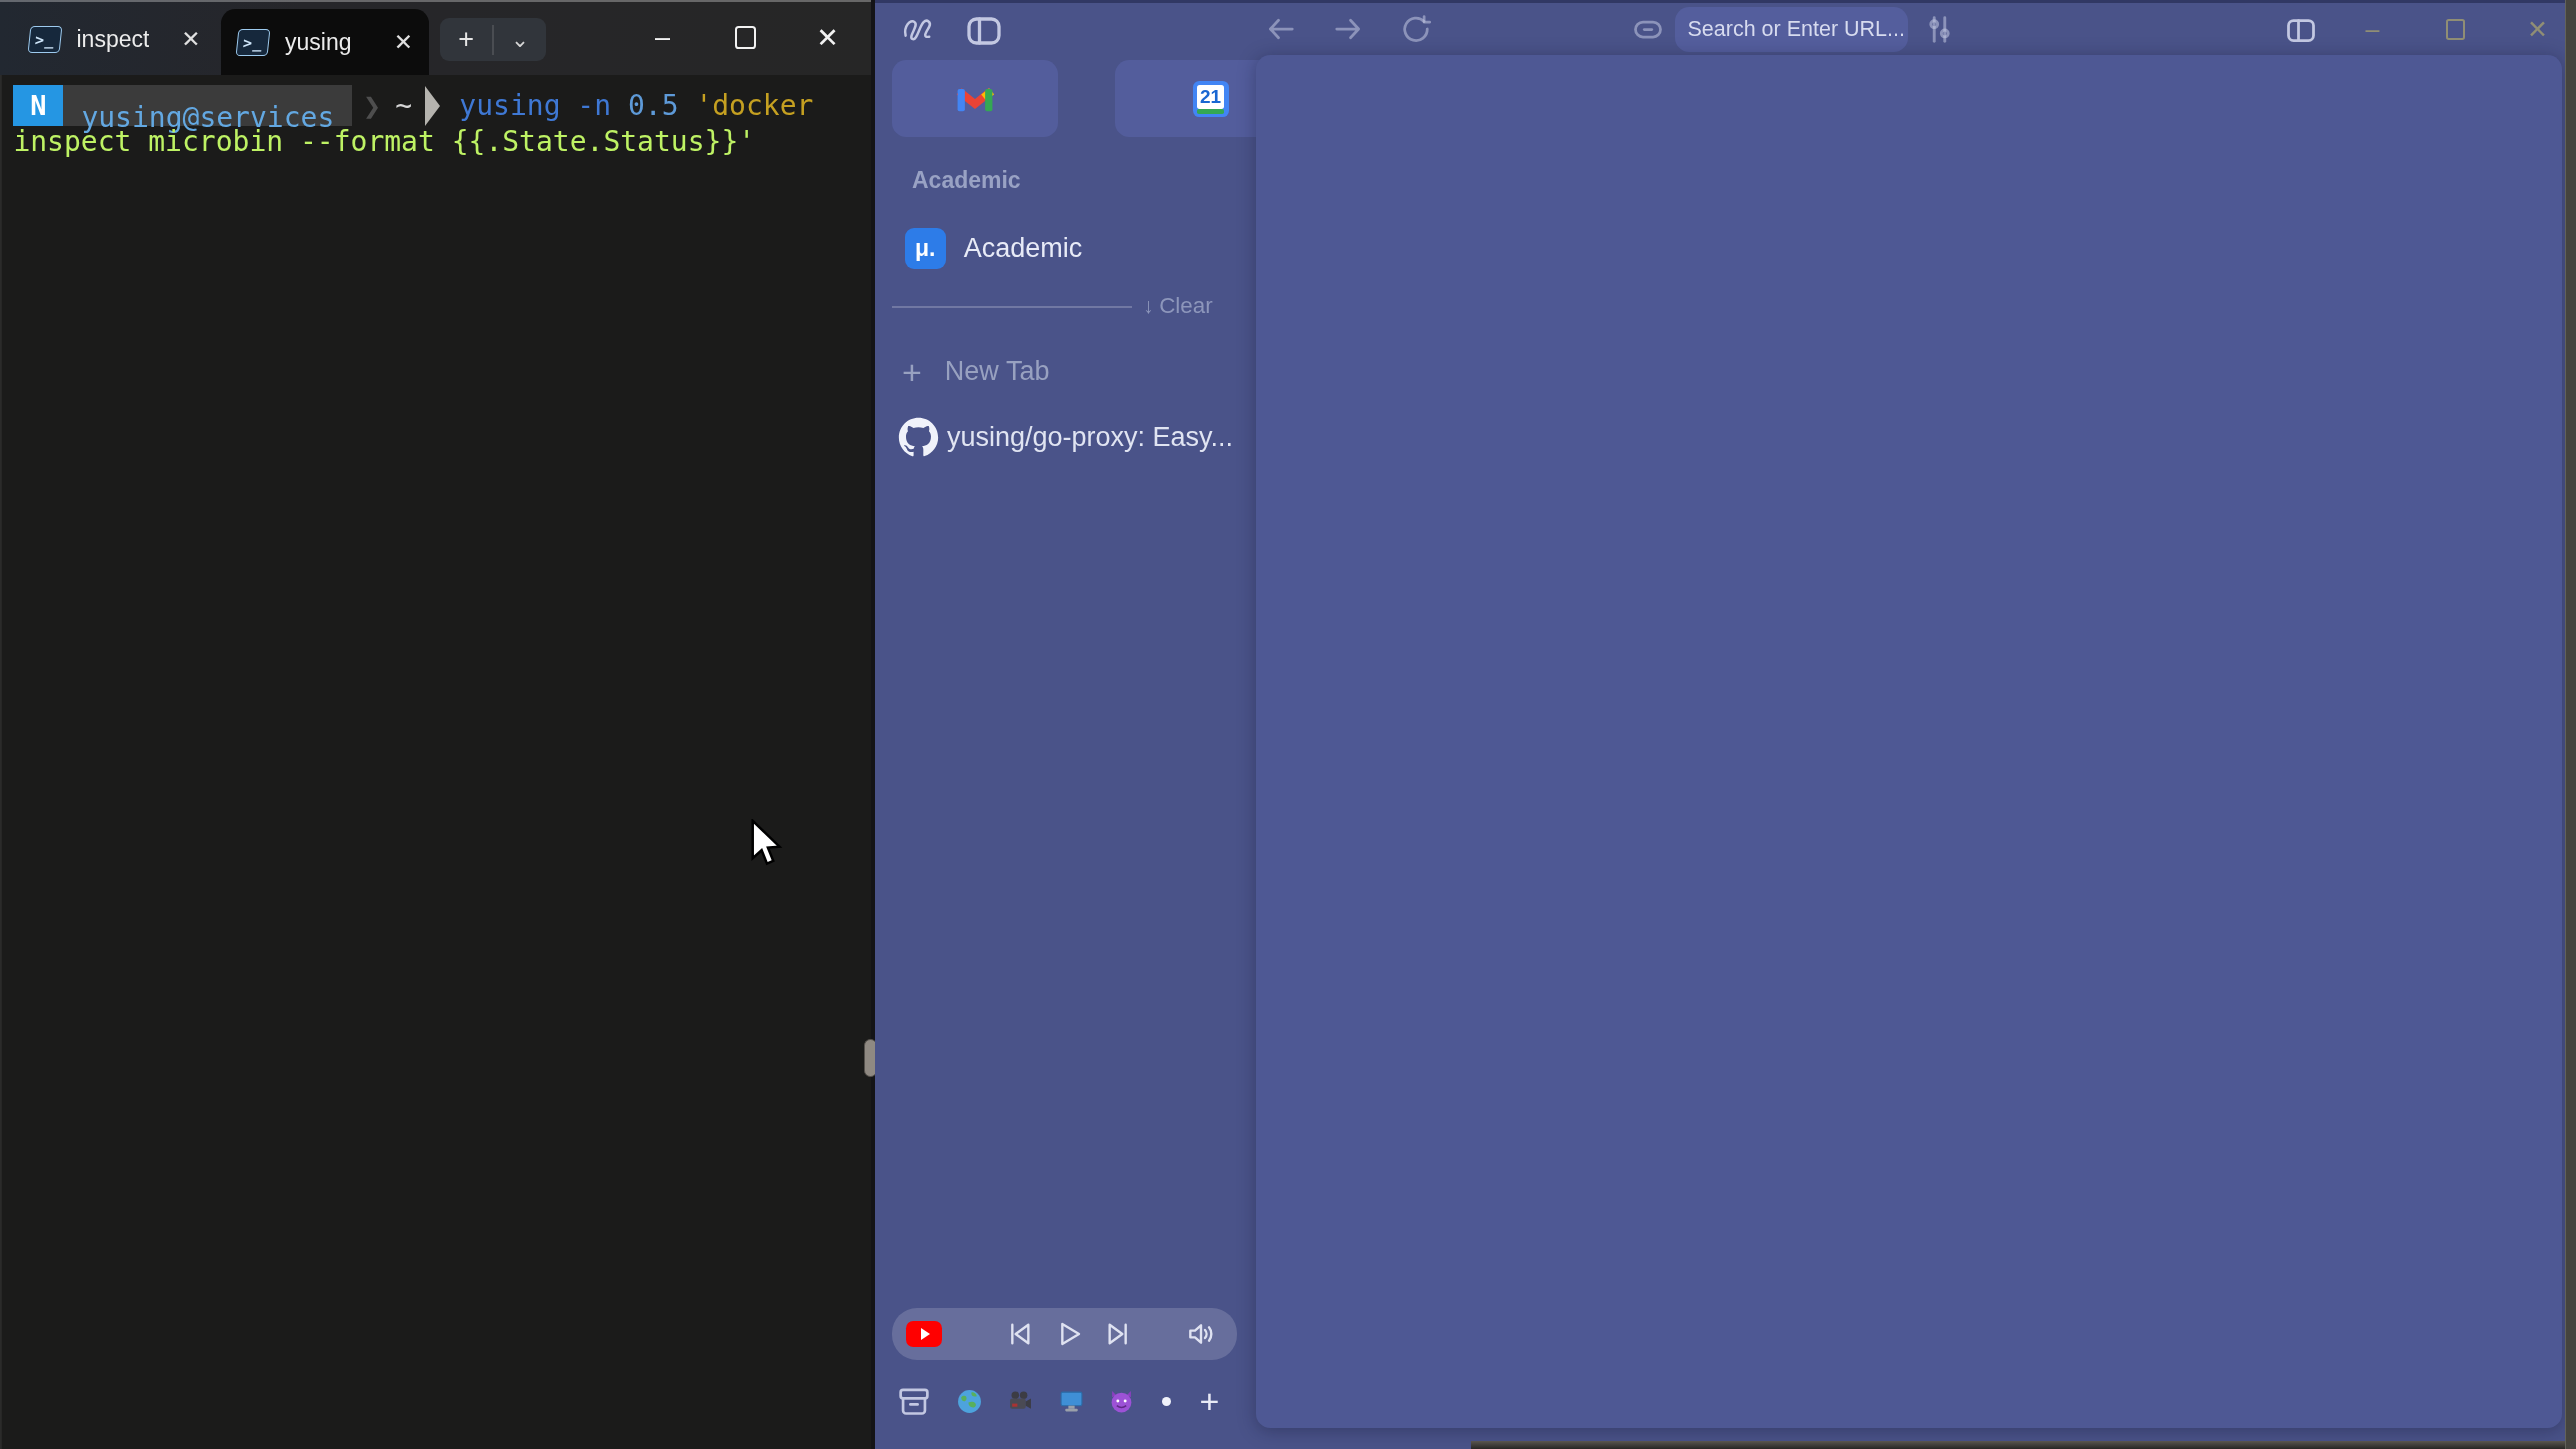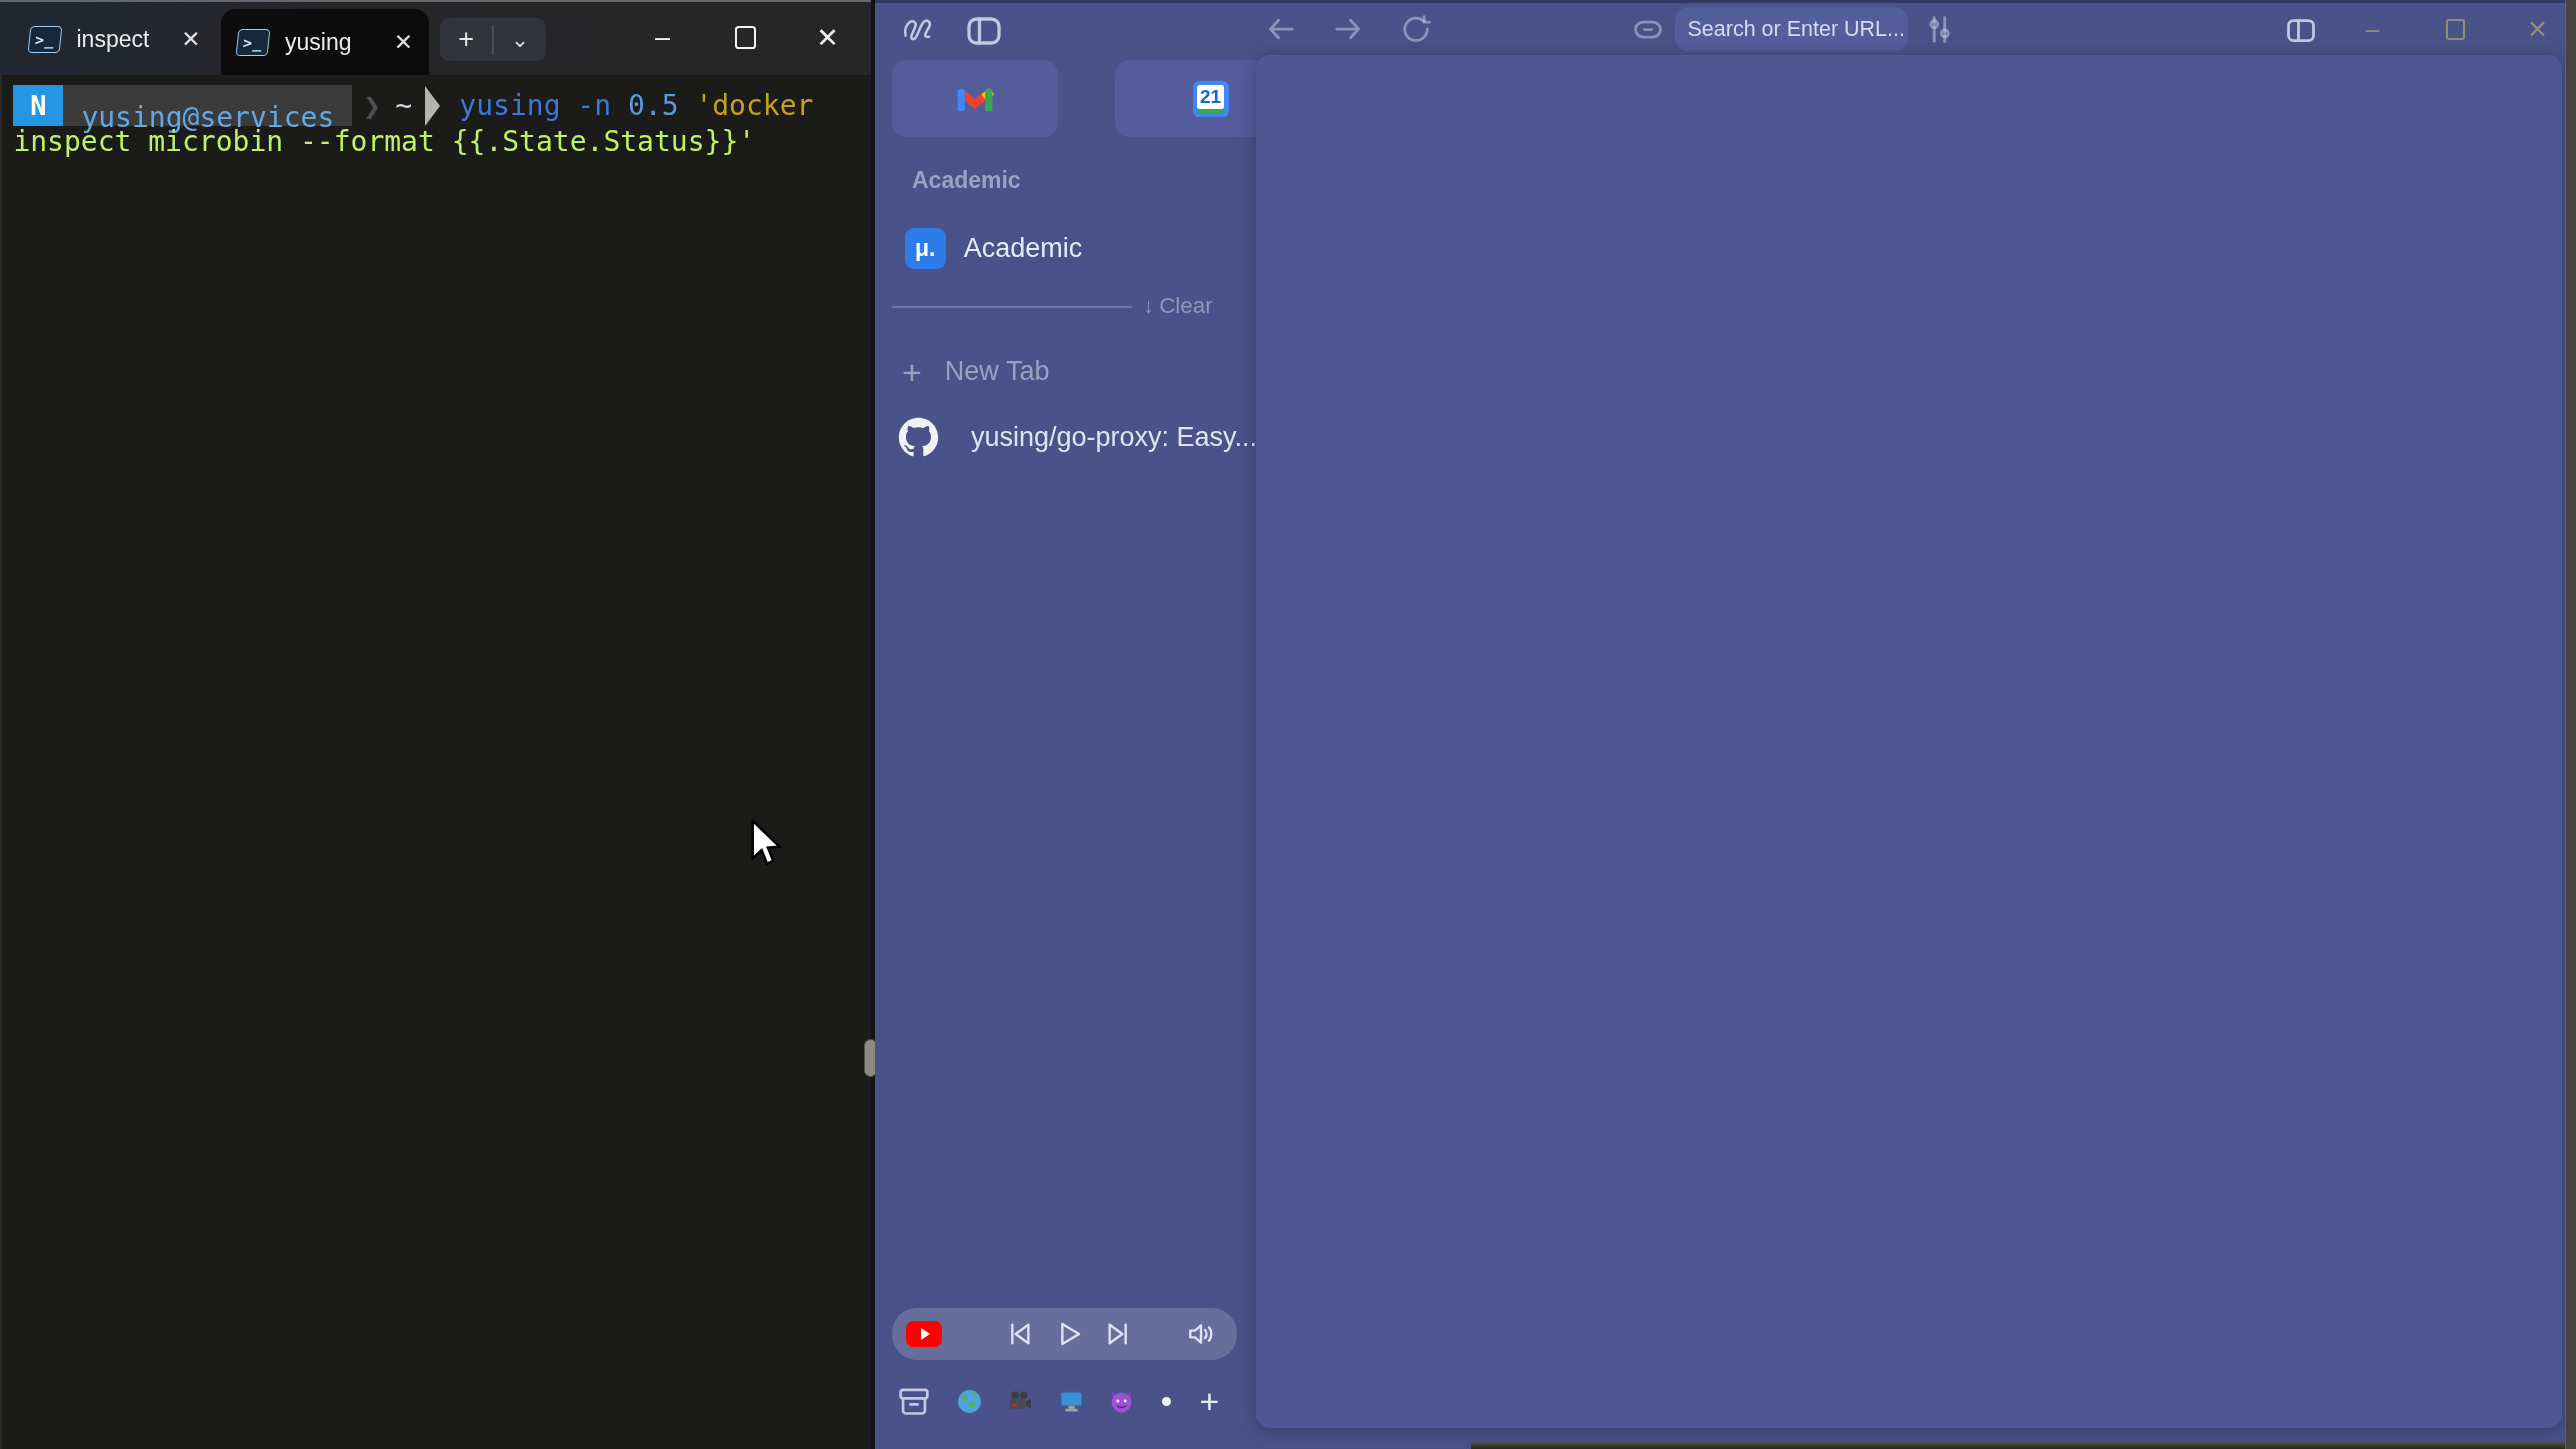--- a/index.html
+++ b/index.html
@@ -145,21 +145,21 @@
   .clear-btn {
     position:absolute; left:268px; top:290px; height:32px; display:flex;
     align-items:center; gap:5.4px; color:#8d96bb; font-size:22.4px;
   }
   .clear-arrow { font-size:21.5px; }
 
   .newtab-row { left:27px; top:349px; height:45px; gap:23px; color:#98a1c0; }
   .nt-plus { font-size:34px; font-weight:200; line-height:34px; }
   .nt-label { font-size:27px; }
 
-  .gh-row { left:23px; top:411px; height:52px; gap:32px; }
+  .gh-row { left:23px; top:411px; height:52px; gap:8px; }
   .gh-title { color:#e0e4f2; font-size:27px; white-space:nowrap; }
 
   
   .media-player {
     position:absolute; left:17px; top:1308px; width:345px; height:52px;
     border-radius:25px; background:rgba(255,255,255,0.16);
   }
   .yt-logo {
     position:absolute; left:14.3px; top:12.5px; width:36px; height:26px;
     background:#ff0000; border-radius:7.2px; display:flex; align-items:center; justify-content:center;

